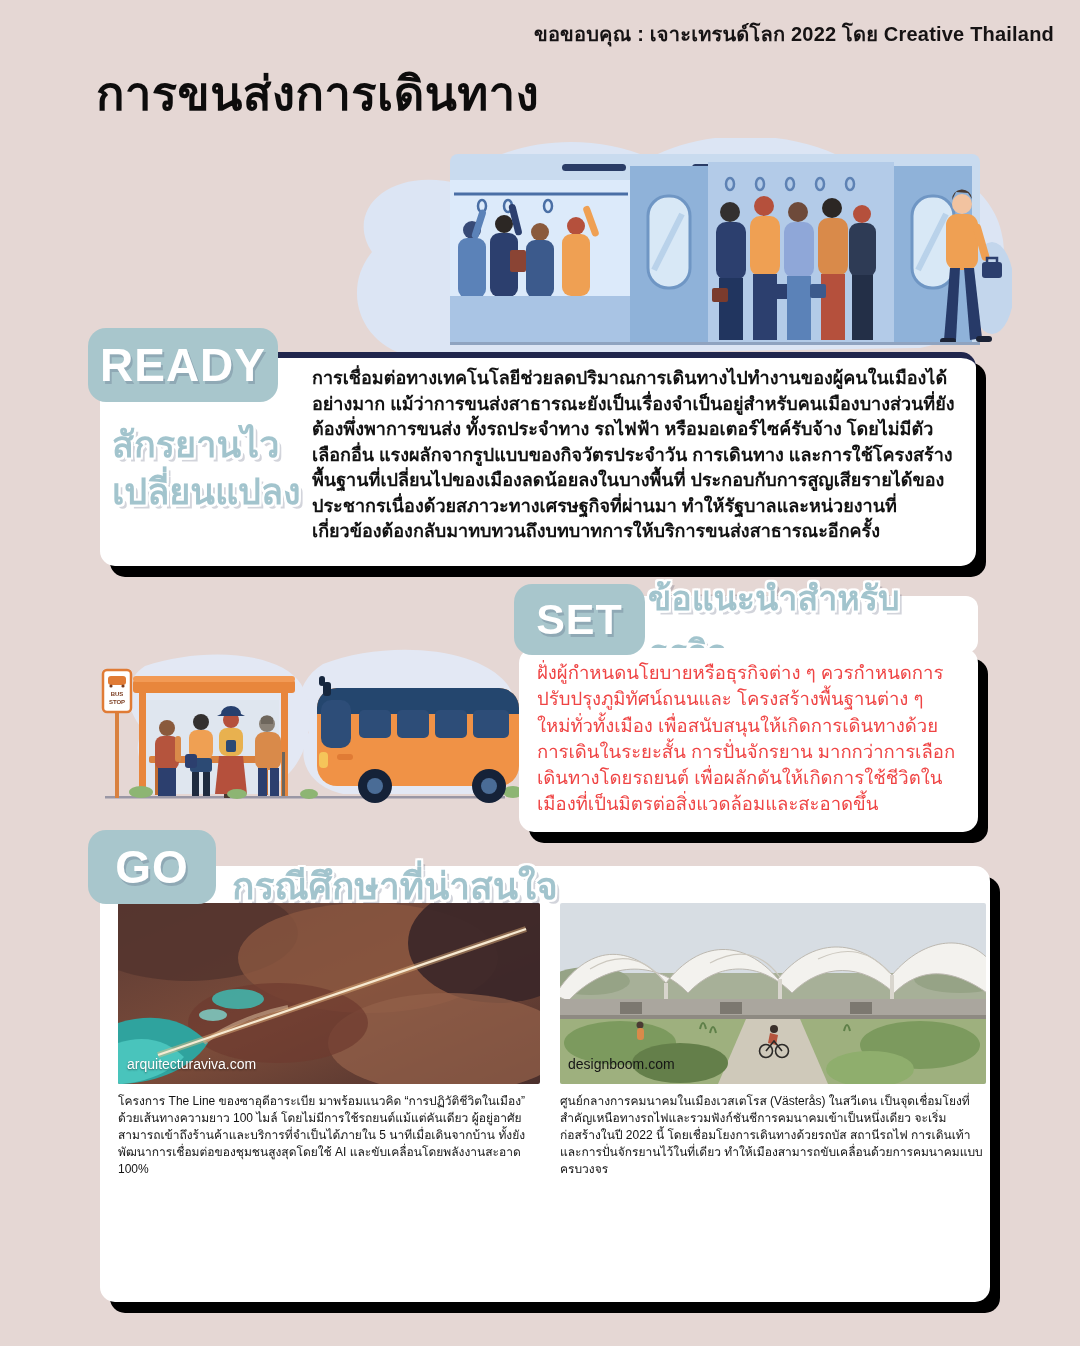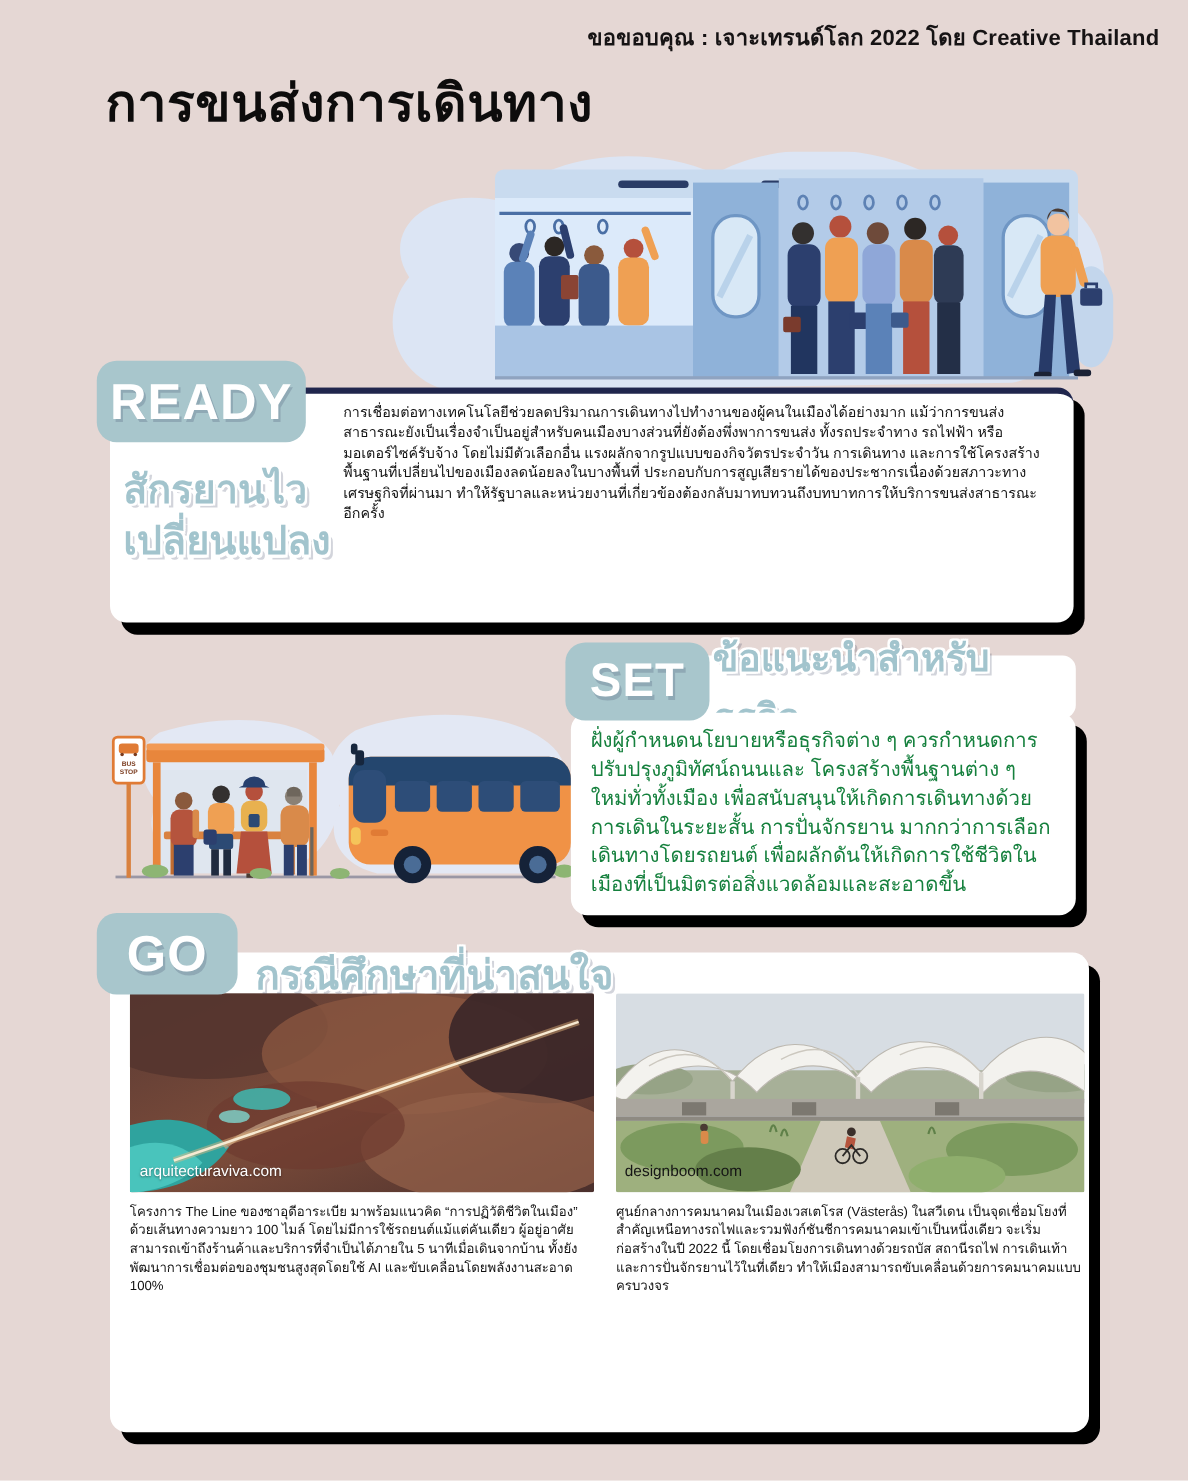--- a/index.html
+++ b/index.html
@@ -21,33 +21,33 @@
   .sticker { color:#a2c4cd; font-weight:800;
     text-shadow:-2px -2px 0 #fff, 2px -2px 0 #fff, -2px 2px 0 #fff, 2px 2px 0 #fff,
                 -2px 0 0 #fff, 2px 0 0 #fff, 0 -2px 0 #fff, 0 2px 0 #fff,
                 4px 4px 0 rgba(32,38,77,.20); }
 
   .card { background:#fff; border-radius:15px; box-shadow:10px 11px 0 #000; }
 
   .ready-box { position:absolute; left:100px; top:352px; width:876px; height:214px;
                border-top:6px solid #20264d; z-index:3; }
   .ready-heading { position:absolute; left:12px; top:64px; width:200px; font-size:36px; line-height:1.3; }
-  .ready-body { position:absolute; left:212px; top:8px; width:644px; font-size:13px; line-height:1.42;
-                color:#121212; font-weight:400; overflow-wrap:break-word; }
+  .ready-body { position:absolute; left:212px; top:8px; width:644px; font-size:18px; line-height:1.42;
+                color:#121212; font-weight:700; overflow-wrap:break-word; }
 
   .illus { position:absolute; z-index:2; }
   .illus svg { display:block; width:100%; height:100%; }
   .train-illus { left:332px; top:138px; width:680px; height:218px; }
   .bus-illus   { left:85px;  top:636px; width:440px; height:192px; }
 
   .set-band { position:absolute; left:630px; top:596px; width:348px; height:57px; background:#fff;
               border-radius:12px; z-index:4; display:flex; align-items:center; padding-left:18px; }
   .set-heading { font-size:34px; }
   .set-box { position:absolute; left:519px; top:648px; width:459px; min-height:181px; z-index:5;
-             padding:12px 18px 14px 18px; font-size:18.5px; line-height:1.42; color:#15803d; font-weight:500; }
+             padding:12px 18px 14px 18px; font-size:18.5px; line-height:1.42; color:#ef4444; font-weight:500; }
 
   .go-card { position:absolute; left:100px; top:866px; width:890px; height:436px; z-index:1; }
   .go-heading { position:absolute; left:232px; top:856px; font-size:37px; z-index:6; }
 
   .case-photo { position:absolute; top:903px; height:181px; overflow:hidden; z-index:3; border-radius:2px; }
   .photo-left  { left:118px; width:422px; }
   .photo-right { left:560px; width:426px; }
   .caption { position:absolute; top:1056px; font-size:14px; z-index:4; }
   .caption-left  { left:127px; color:#fff; text-shadow:0 1px 2px rgba(0,0,0,.5); }
   .caption-right { left:568px; color:#151515; }

